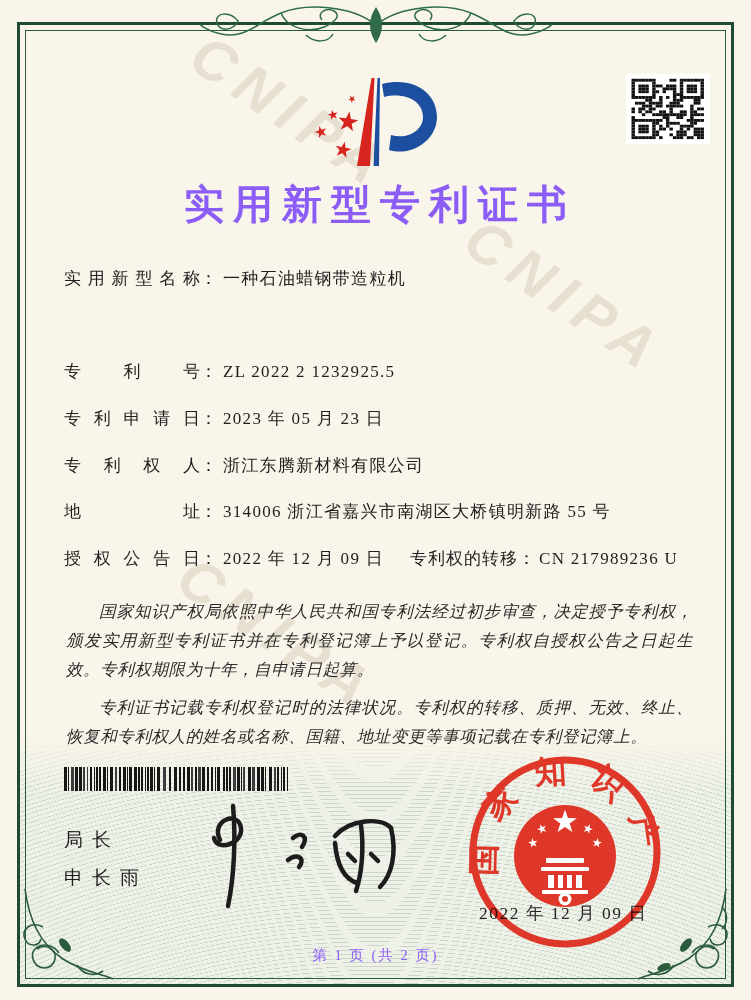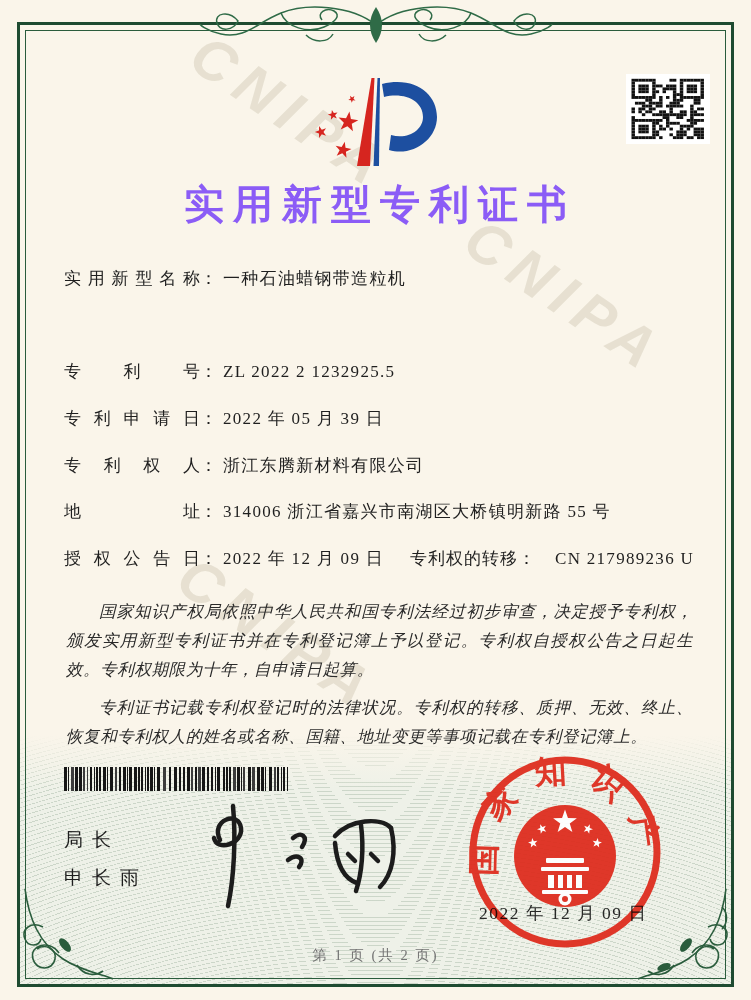--- a/index.html
+++ b/index.html
@@ -44,40 +44,40 @@
   .logo{position:absolute;left:293px;top:72px;z-index:3;}
   .qr{position:absolute;left:626px;top:74px;width:84px;height:70px;background:#fff;z-index:3;}
   .title{position:absolute;left:0;right:0;top:177px;text-align:center;
     font-size:40px;font-weight:bold;letter-spacing:9px;text-indent:9px;color:#8b5cf6;z-index:3;}
   
   .row{position:absolute;left:64px;font-size:17px;white-space:nowrap;z-index:3;color:#1f1f1f;}
   .flabel{display:inline-block;width:136px;text-align:justify;text-align-last:justify;font-family:Liberation Mono, monospace;}
   .fvalue{margin-left:6px;letter-spacing:1.3px;}
   .grant2{position:absolute;left:346px;top:0;white-space:nowrap;}
   .grant2 .glabel{letter-spacing:1px;}
-  .grant2 .fvalue{margin-left:20px;text-align:center;}
+  .grant2 .fvalue{margin-left:4px;text-align:center;}
   
   .body-text{position:absolute;left:57px;top:588px;width:645px;z-index:3;
     font-size:16.5px;line-height:29px;text-align:justify;color:#2a2a2a;font-style:italic;}
   .body-text p{margin:9px;text-indent:2em;letter-spacing:0.6px;}
   
   .barcode{position:absolute;left:64px;top:767px;width:228px;height:24px;z-index:3;
     display:flex;align-items:stretch;}
   .barcode .bar{height:100%;}
   
   .sig-title{position:absolute;left:64px;top:827px;font-size:19px;letter-spacing:9px;z-index:3;color:#1d1d1d;}
   .sig-name{position:absolute;left:64px;top:865px;font-size:19px;letter-spacing:9px;z-index:3;color:#1d1d1d;}
   .sig-script{position:absolute;left:185px;top:798px;z-index:3;}
   
   .seal{position:absolute;left:462px;top:748px;z-index:4;opacity:0.93;}
   .seal-date{position:absolute;left:479px;top:901px;z-index:5;font-size:17.5px;
     letter-spacing:1.5px;color:#2b2b2b;mix-blend-mode:multiply;}
   
   .footer{position:absolute;left:0;right:0;top:946px;text-align:center;
-    font-size:14.5px;letter-spacing:2px;z-index:3;color:#737373;}
+    font-size:14.5px;letter-spacing:2px;z-index:3;color:#8b5cf6;}
 </style>
 </head>
 <body>
 
 <div class="page">
 
   <div class="guilloche"></div>
 
   <div class="frame-outer"></div>
   <div class="frame-inner"></div>
@@ -392,21 +392,21 @@
 
   <div class="title">实用新型专利证书</div>
 
   <div class="row" style="top:267px">
     <span class="flabel">实用新型名称</span><span class="colon">：</span><span class="fvalue">一种石油蜡钢带造粒机</span>
   </div>
   <div class="row" style="top:360px">
     <span class="flabel">专利号</span><span class="colon">：</span><span class="fvalue">ZL 2022 2 1232925.5</span>
   </div>
   <div class="row" style="top:407px">
-    <span class="flabel">专利申请日</span><span class="colon">：</span><span class="fvalue">2022 年 05 月 39 日</span>
+    <span class="flabel">专利申请日</span><span class="colon">：</span><span class="fvalue">2023 年 05 月 23 日</span>
   </div>
   <div class="row" style="top:454px">
     <span class="flabel">专利权人</span><span class="colon">：</span><span class="fvalue">浙江东腾新材料有限公司</span>
   </div>
   <div class="row" style="top:500px">
     <span class="flabel">地址</span><span class="colon">：</span><span class="fvalue">314006 浙江省嘉兴市南湖区大桥镇明新路 55 号</span>
   </div>
   <div class="row" style="top:547px">
     <span class="flabel">授权公告日</span><span class="colon">：</span><span class="fvalue">2022 年 12 月 09 日</span>
     <span class="grant2">

